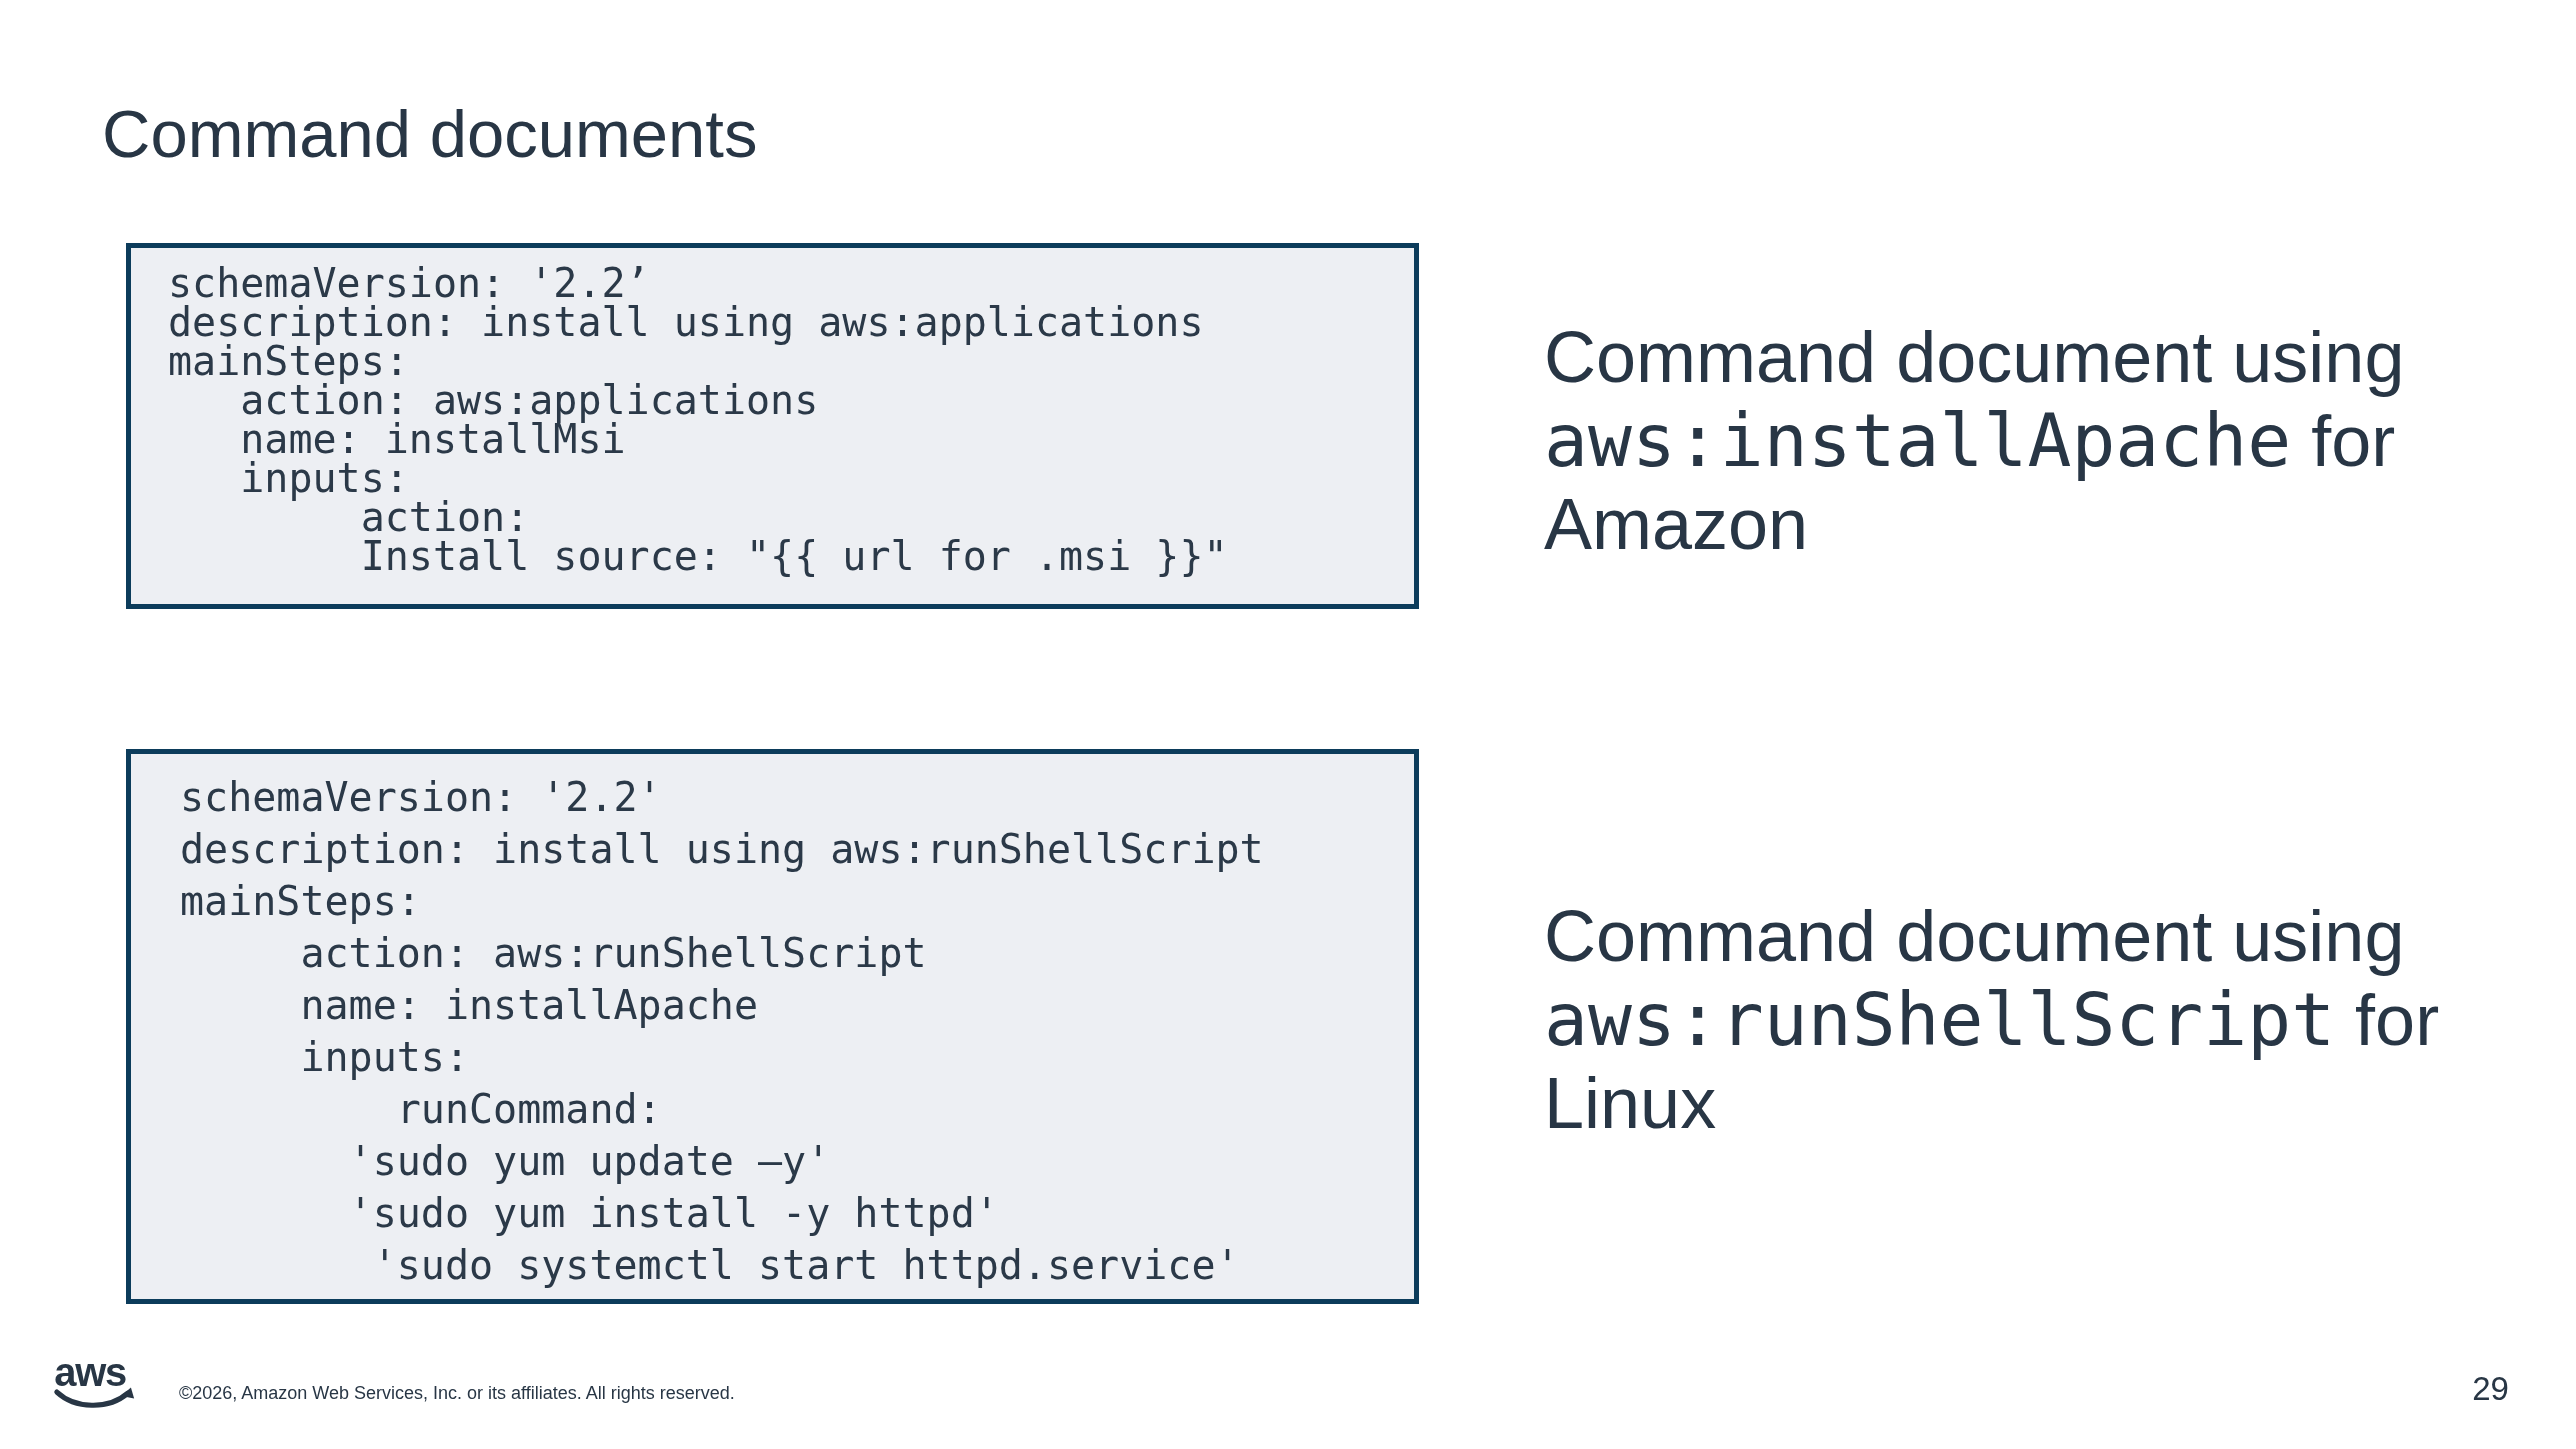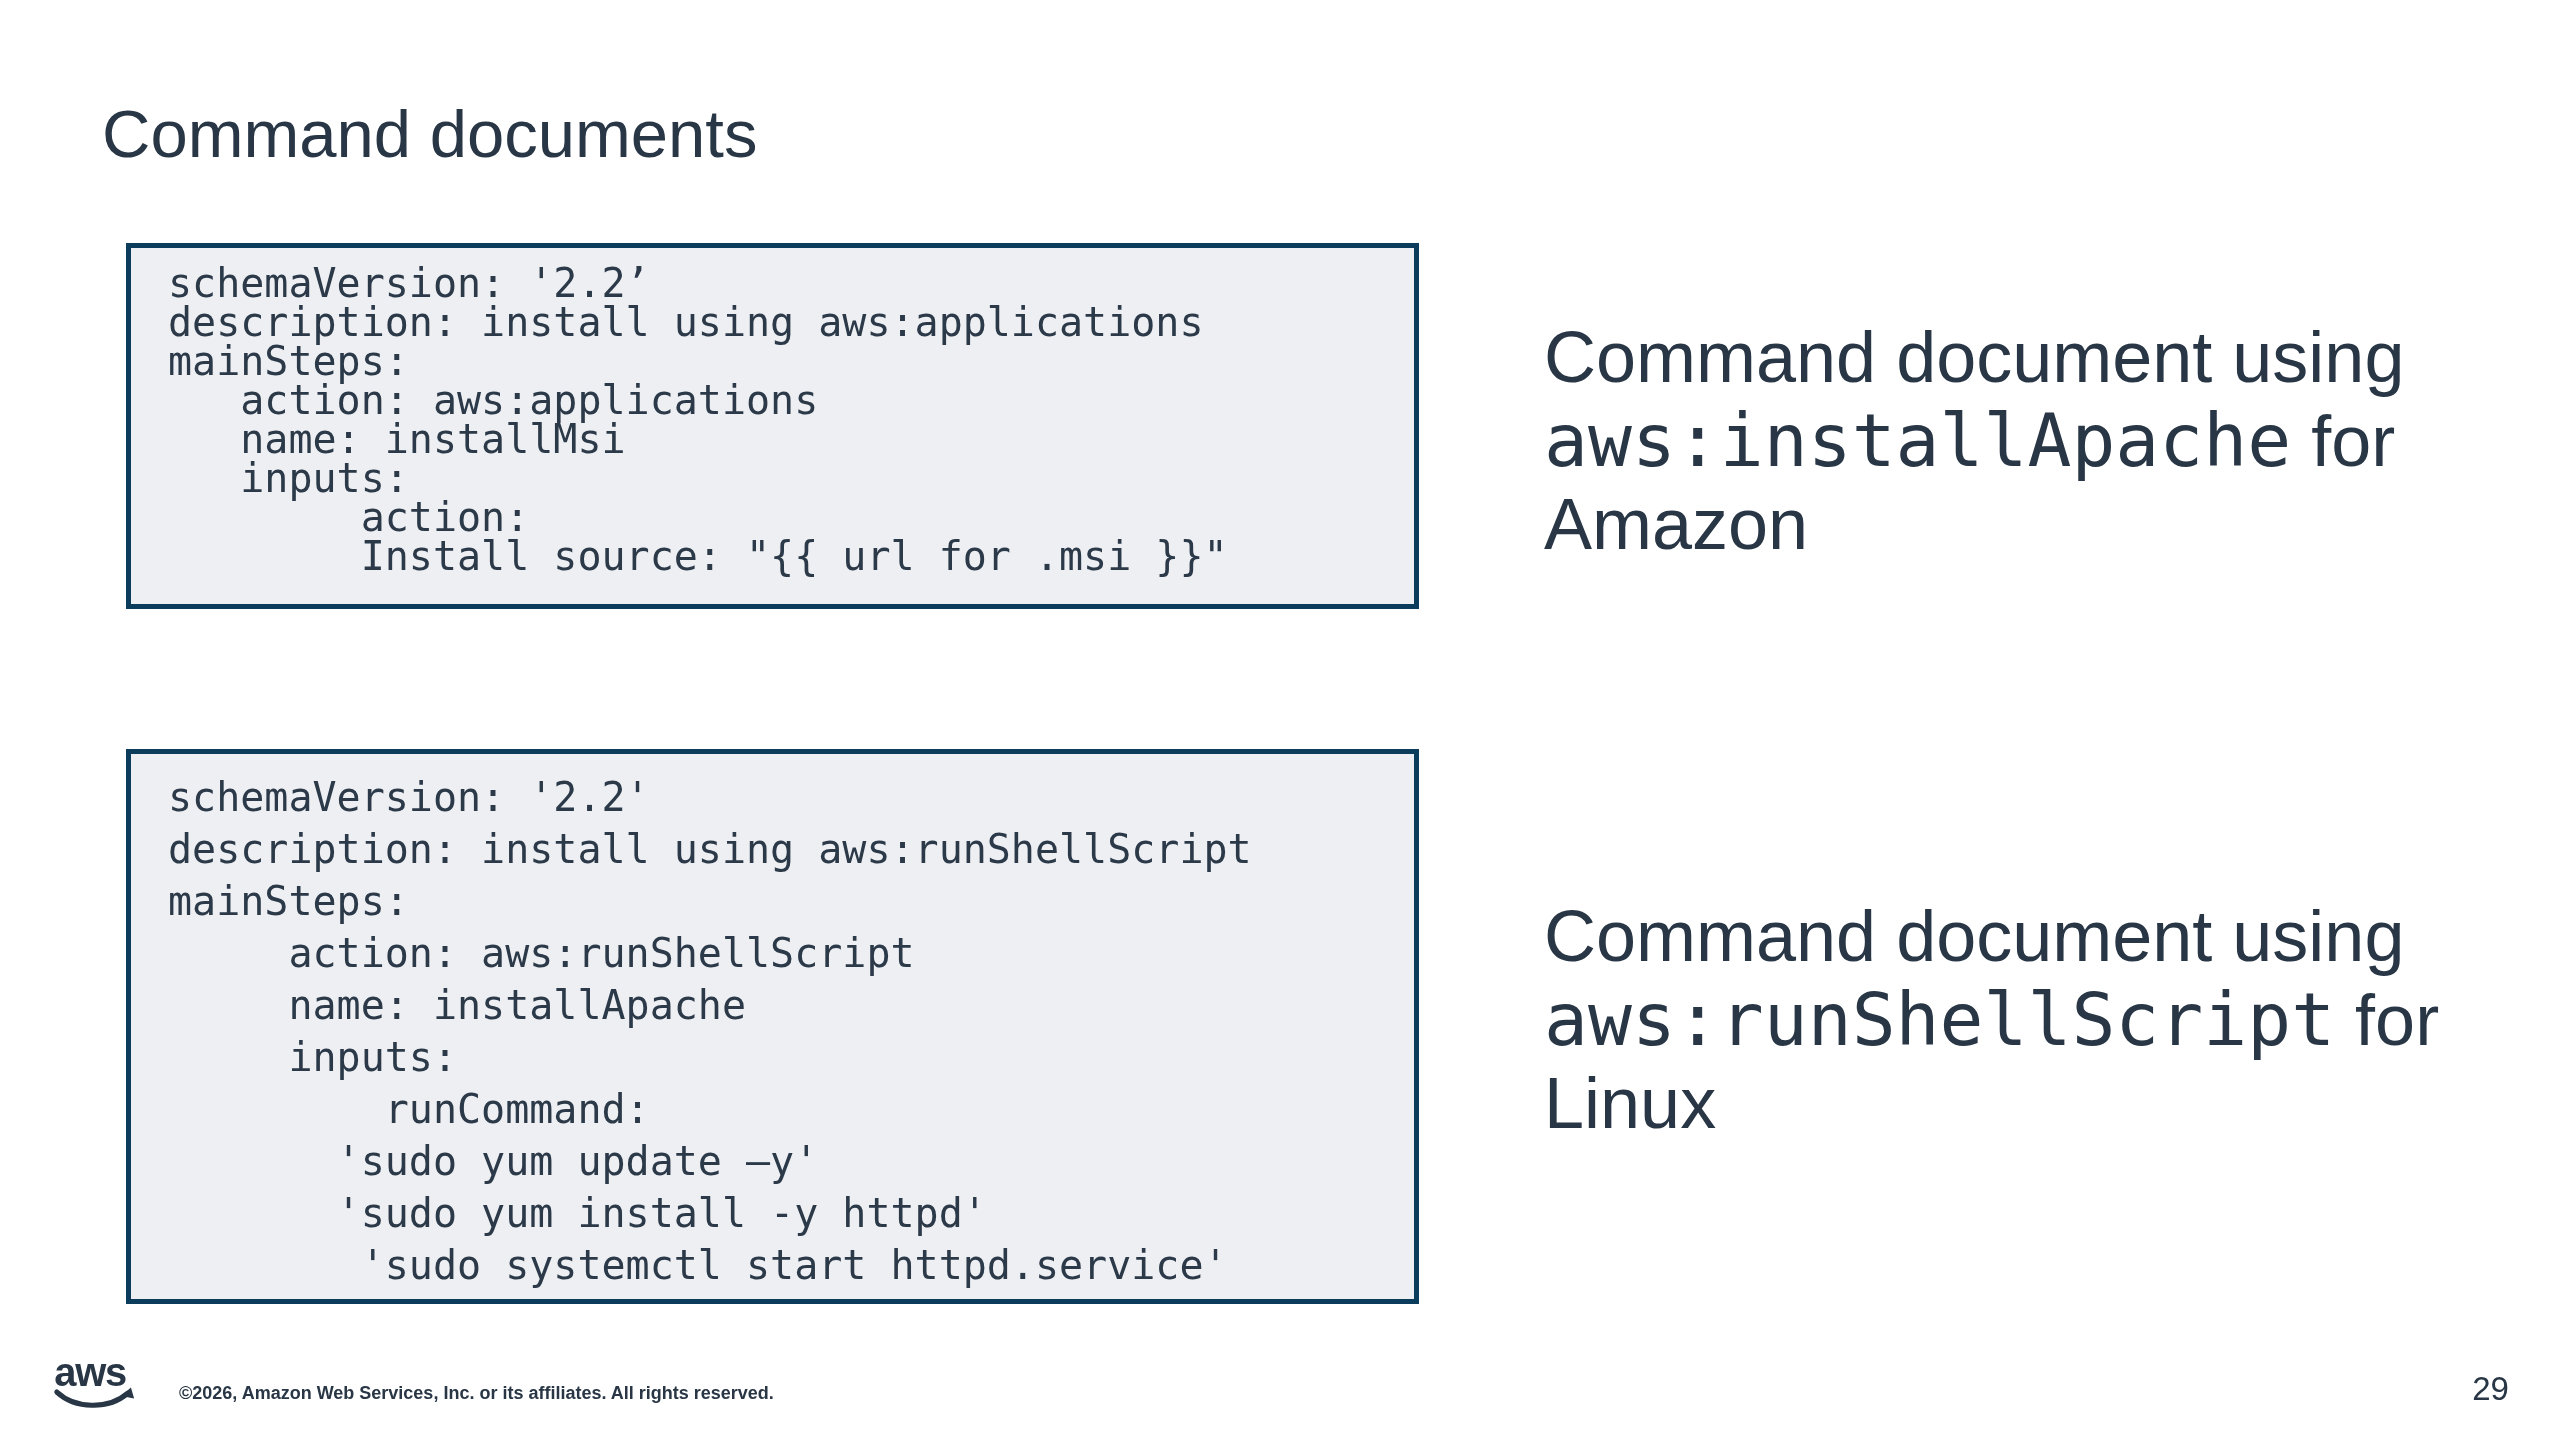--- a/index.html
+++ b/index.html
@@ -40,21 +40,21 @@
   .code-box.box-windows{ top:243px; height:366px; }
   .code-box.box-linux{   top:749px; height:555px; }
   .code-box pre{
     font-family:"DejaVu Sans Mono","Liberation Mono",monospace;
     font-size:40px;
     color:var(--code-ink);
     padding:13px 0 0 37px;
     white-space:pre;
   }
   .box-windows pre{ line-height:39px; padding-top:15.5px;}
-  .box-linux pre{   line-height:52px; padding-top:16.7px;}
+  .box-linux pre{   line-height:52px; padding-top:16.7px;margin-left:12px;}
   .caption{
     position:absolute;
     left:1544px;
     width:966px;
     font-size:72px;
     line-height:83px;
     font-weight:400;
     color:var(--ink);
   }
   .caption-windows{ top:316px; }
@@ -70,21 +70,21 @@
     top:1352px;
     width:85px;
     height:62px;
   }
   .copyright{
     position:absolute;
     left:179px;
     top:1382px;
     font-size:18px;
     line-height:22px;
-    font-weight:700;
+    font-weight:400;
     color:var(--ink);
   }
   .page-number{
     position:absolute;
     left:2455px;
     top:1369px;
     width:71px;
     text-align:center;
     font-size:33px;
     line-height:39px;

